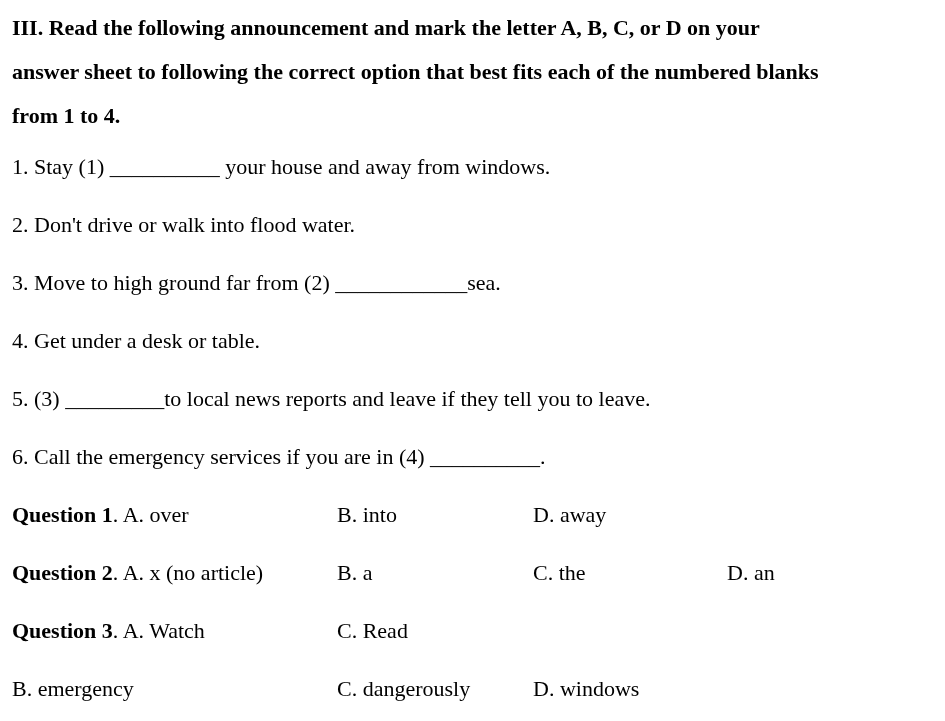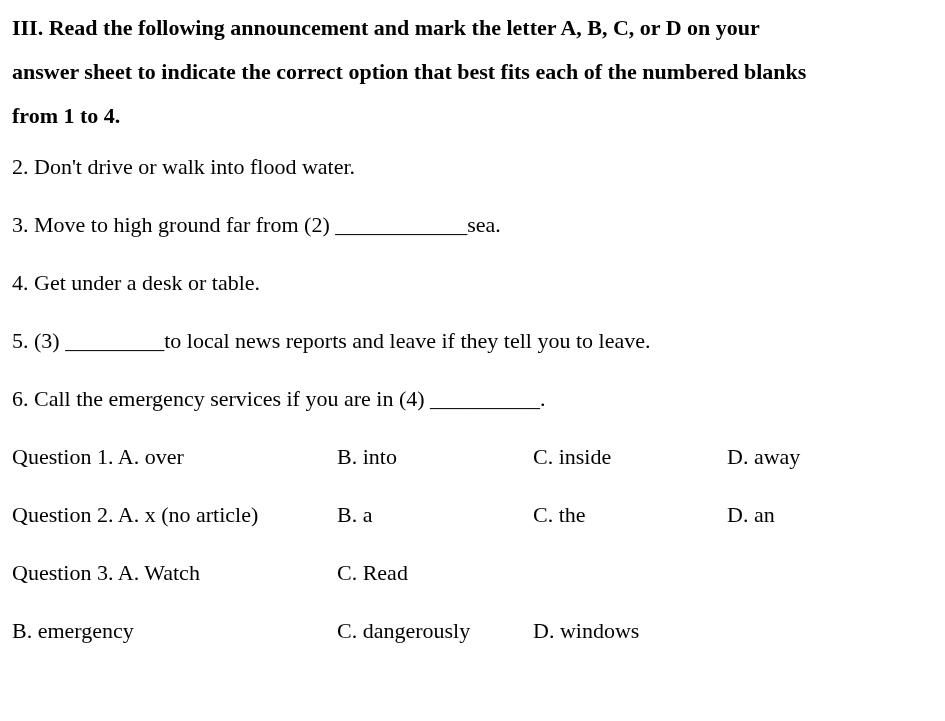--- a/index.html
+++ b/index.html
@@ -27,53 +27,53 @@
     line-height: 58px;
     white-space: nowrap;
   }
   .question-row {
     display: grid;
     grid-template-columns: 325px 196px 194px auto;
     line-height: 58px;
     white-space: nowrap;
   }
   .q-label {
-    font-weight: normal;
+    font-weight: bold;
   }
   .q-cell {
     white-space: nowrap;
   }
 </style>
 </head>
 <body>
 
 <div class="page">
 
   <div>
     <div class="heading-line">III. Read the following announcement and mark the letter A, B, C, or D on your</div>
-    <div class="heading-line">answer sheet to indicate the correct option that best fits each of the numbered blanks</div>
+    <div class="heading-line">answer sheet to following the correct option that best fits each of the numbered blanks</div>
     <div class="heading-line">from 1 to 4.</div>
   </div>
 
   <div>
+    <div class="item-line">1. Stay (1) __________ your house and away from windows.</div>
     <div class="item-line">2. Don't drive or walk into flood water.</div>
     <div class="item-line">3. Move to high ground far from (2) ____________sea.</div>
     <div class="item-line">4. Get under a desk or table.</div>
     <div class="item-line">5. (3) _________to local news reports and leave if they tell you to leave.</div>
     <div class="item-line">6. Call the emergency services if you are in (4) __________.</div>
   </div>
 
   <div>
 
     <div class="question-row">
       <div class="q-cell">
         <span class="q-label">Question 1</span><span>. </span><span>A. over</span>
       </div>
       <div class="q-cell">B. into</div>
-      <div class="q-cell">C. inside</div>
       <div class="q-cell">D. away</div>
     </div>
 
     <div class="question-row">
       <div class="q-cell">
         <span class="q-label">Question 2</span><span>. </span><span>A. x (no article)</span>
       </div>
       <div class="q-cell">B. a</div>
       <div class="q-cell">C. the</div>
       <div class="q-cell">D. an</div>

